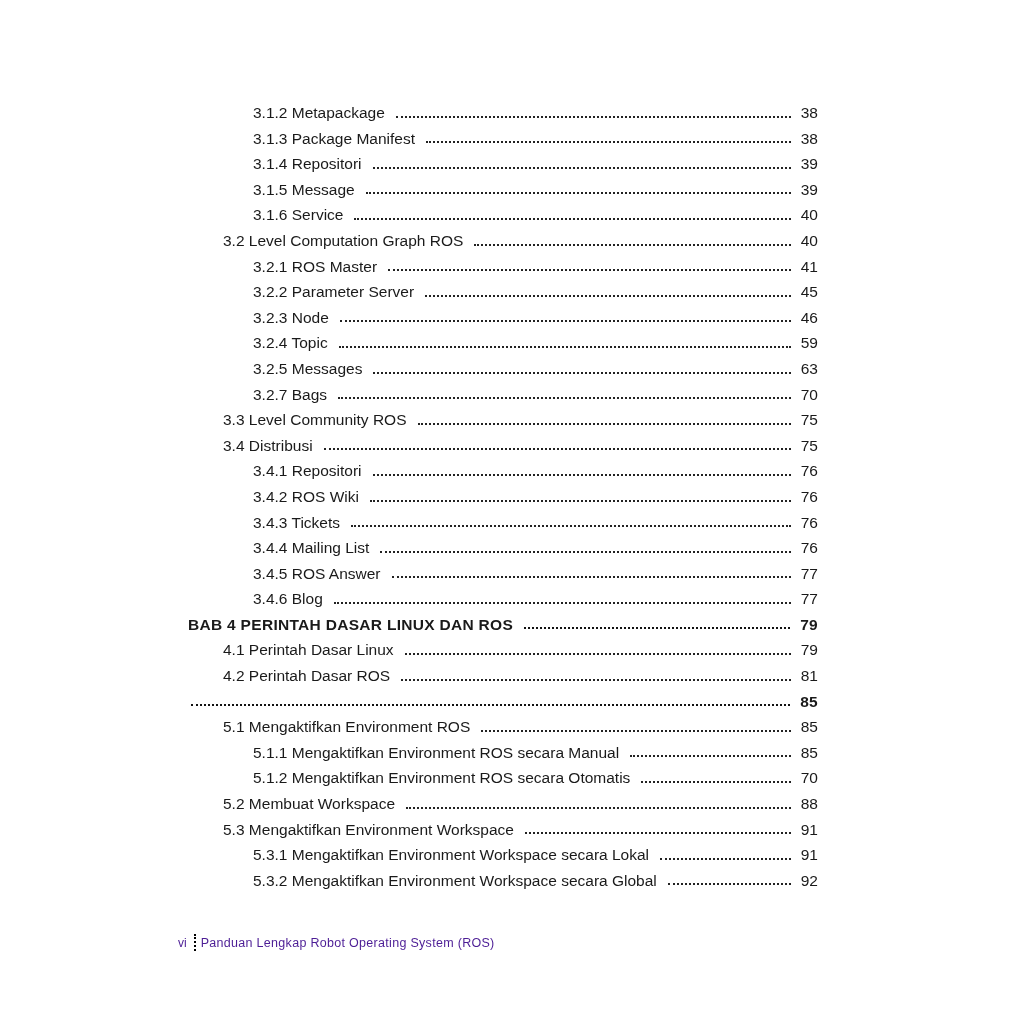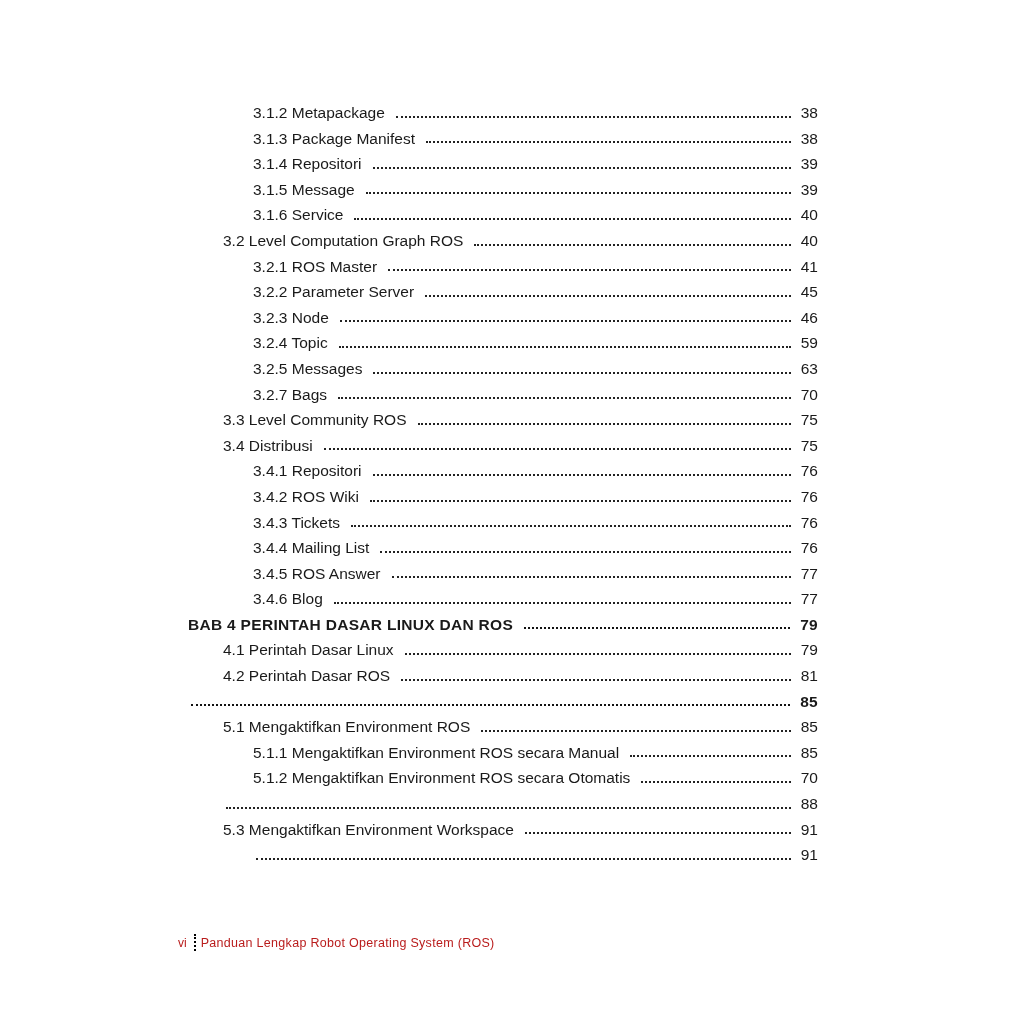--- a/index.html
+++ b/index.html
@@ -47,21 +47,21 @@
   }
   .toc-line.lvl1 .leader { border-bottom-color: #111111; }
   .toc-page { flex: 0 0 auto; }
   .footer {
     position: absolute;
     left: 178px;
     top: 934px;
     display: flex;
     align-items: center;
     font-size: 12.5px;
-    color: #b91c1c;
+    color: #4c1d95;
   }
   .folio { font-size: 12px; margin-right: 7px; }
   .footer-sep {
     width: 0;
     height: 17px;
     border-left: 2px dotted #000000;
     margin-right: 5px;
   }
   .footer-title { letter-spacing: 0.3px; }
 </style>
@@ -199,31 +199,38 @@
       <span class="toc-label">5.1.1 Mengaktifkan Environment ROS secara Manual</span>
       <span class="leader"></span>
       <span class="toc-page">85</span>
     </div>
       <div class="toc-line lvl3">
       <span class="toc-label">5.1.2 Mengaktifkan Environment ROS secara Otomatis</span>
       <span class="leader"></span>
       <span class="toc-page">70</span>
     </div>
       <div class="toc-line lvl2">
+      <span class="toc-label">5.2 Membuat Workspace</span>
       <span class="leader"></span>
       <span class="toc-page">88</span>
     </div>
       <div class="toc-line lvl2">
       <span class="toc-label">5.3 Mengaktifkan Environment Workspace</span>
       <span class="leader"></span>
       <span class="toc-page">91</span>
     </div>
       <div class="toc-line lvl3">
+      <span class="toc-label">5.3.1 Mengaktifkan Environment Workspace secara Lokal</span>
       <span class="leader"></span>
       <span class="toc-page">91</span>
+    </div>
+      <div class="toc-line lvl3">
+      <span class="toc-label">5.3.2 Mengaktifkan Environment Workspace secara Global</span>
+      <span class="leader"></span>
+      <span class="toc-page">92</span>
     </div>
     </div>
 
   <div class="footer">
     <span class="folio">vi</span>
     <span class="footer-sep"></span>
     <span class="footer-title">Panduan Lengkap Robot Operating System (ROS)</span>
   </div>
 
 </div>

